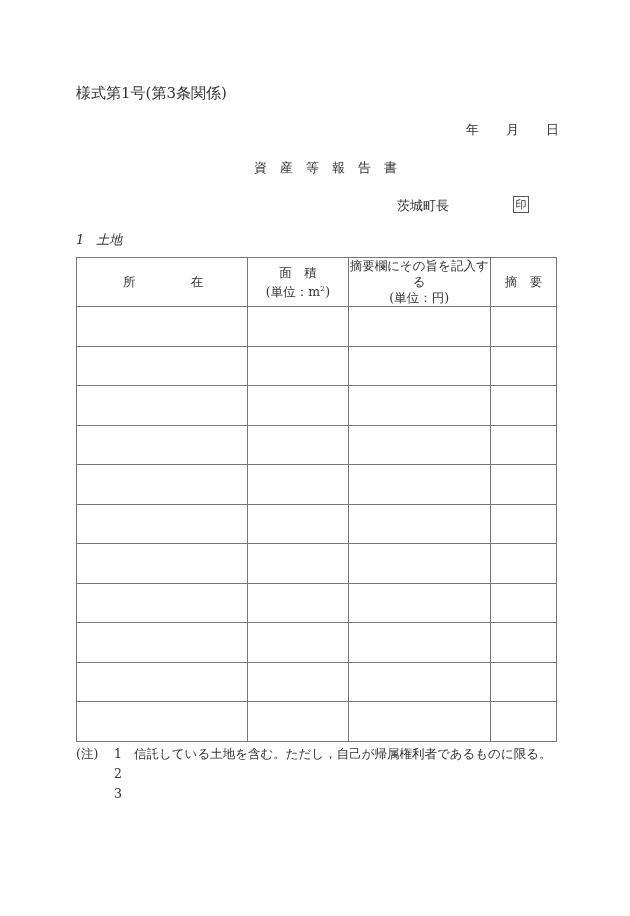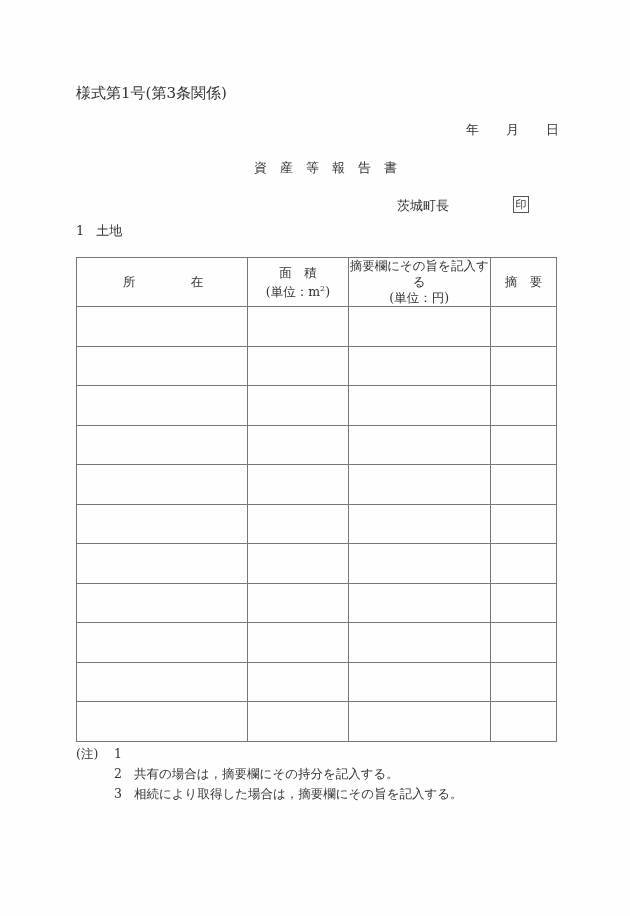--- a/index.html
+++ b/index.html
@@ -11,21 +11,21 @@
     }
     .abs { position: absolute; white-space: nowrap; }
     .form-no { left: 76px; top: 84px; font-size: 15px; }
     .date { left: 466px; top: 121px; font-size: 13px; display: flex; }
     .title { left: 254px; top: 159px; font-size: 13px; letter-spacing: 13px; }
     .mayor { left: 349px; top: 197px; font-size: 13px; margin-left: 48px; }
     .seal {
       left: 513px; top: 196px; width: 14px; height: 15px;
       border: 1px solid #555; font-size: 11px; line-height: 15px; text-align: center;
     }
-    .section { left: 76px; top: 222px; font-size: 13px; }
+    .section { left: 76px; top: 231px; font-size: 13px; font-style: italic; }
     .section .num { margin-right: 12px; }
 
     table.land {
       position: absolute; left: 76px; top: 257px;
       border-collapse: collapse; table-layout: fixed;
       width: 481px;
     }
     table.land td, table.land th {
       border: 1.5px solid #777; padding: 0; font-weight: normal;
       font-size: 12.5px; text-align: center; vertical-align: middle;
@@ -154,24 +154,23 @@
         <td></td>
         <td></td>
       </tr>
     </tbody>
 </table>
 
 <div class="abs notes">
   <div class="row">
     <span class="lbl">(注)</span>
     <span class="n">1</span>
+    <span>信託している土地を含む。ただし，自己が帰属権利者であるものに限る。</span>
   </div>
   <div class="row">
     <span class="lbl"></span>
     <span class="n">2</span>
-    <span>共有の場合は，摘要欄にその持分を記入する。</span>
   </div>
   <div class="row">
     <span class="lbl"></span>
     <span class="n">3</span>
-    <span>相続により取得した場合は，摘要欄にその旨を記入する。</span>
   </div>
 </div>
 
 </body></html>

